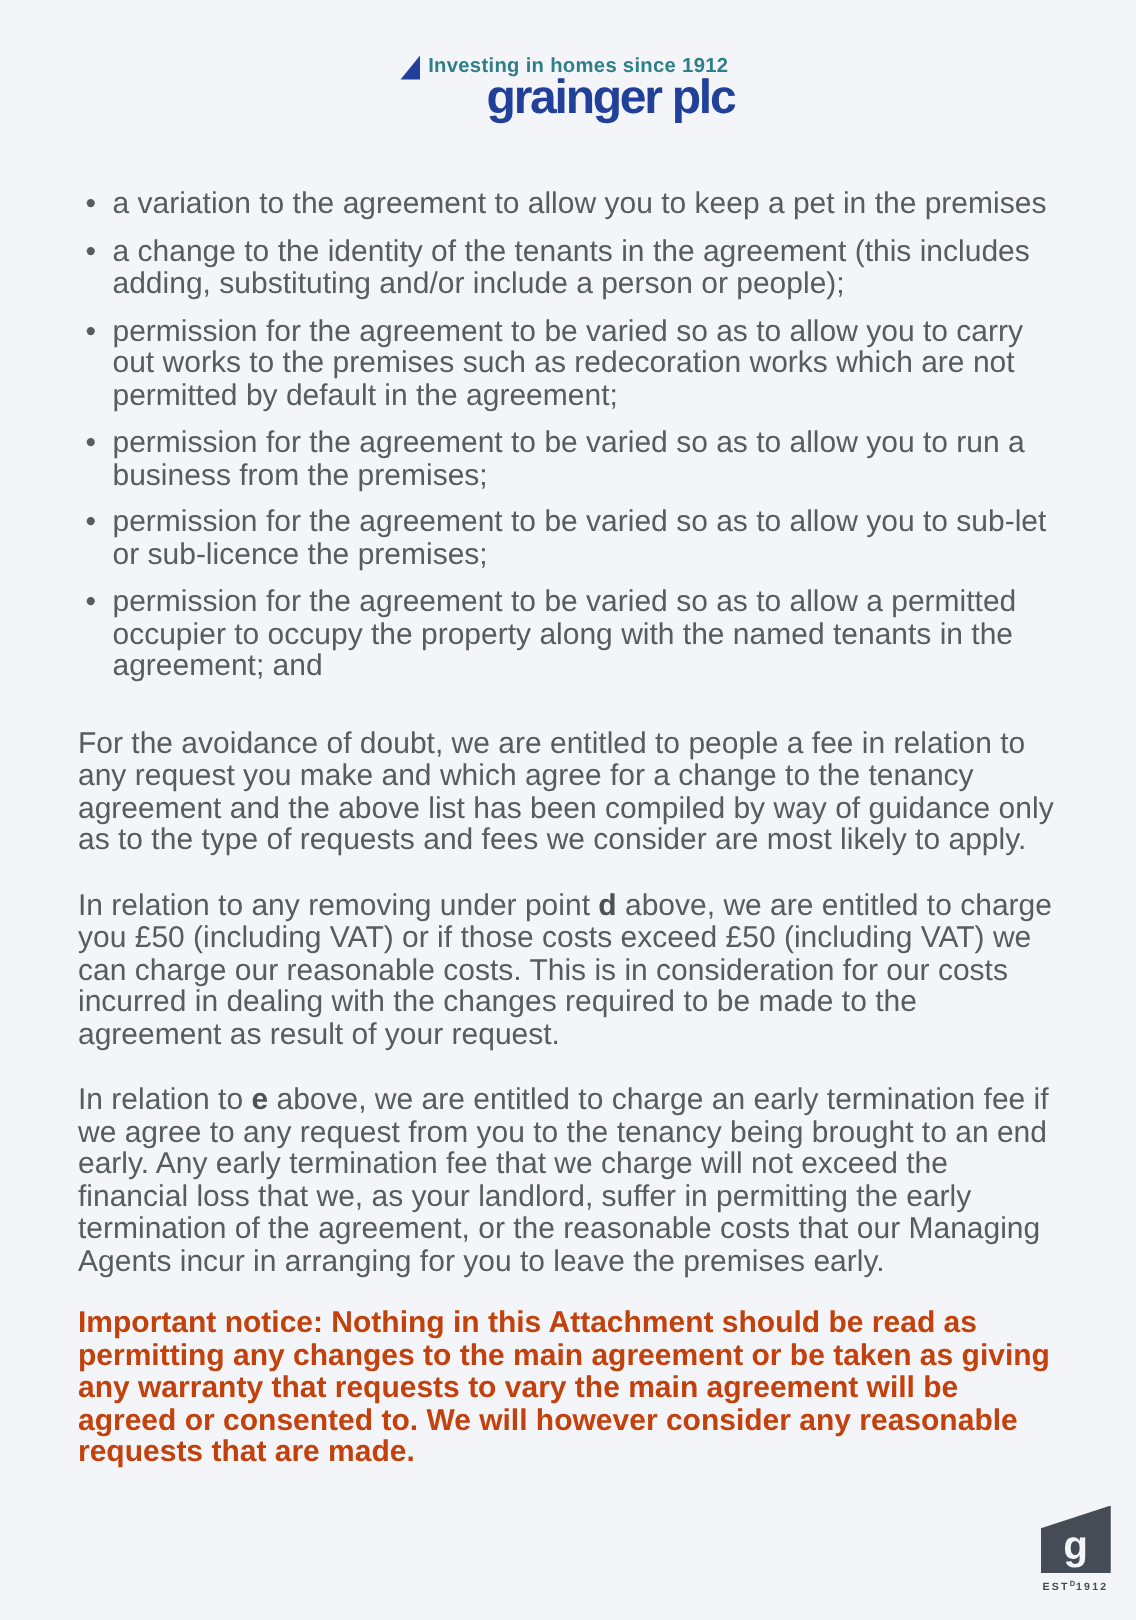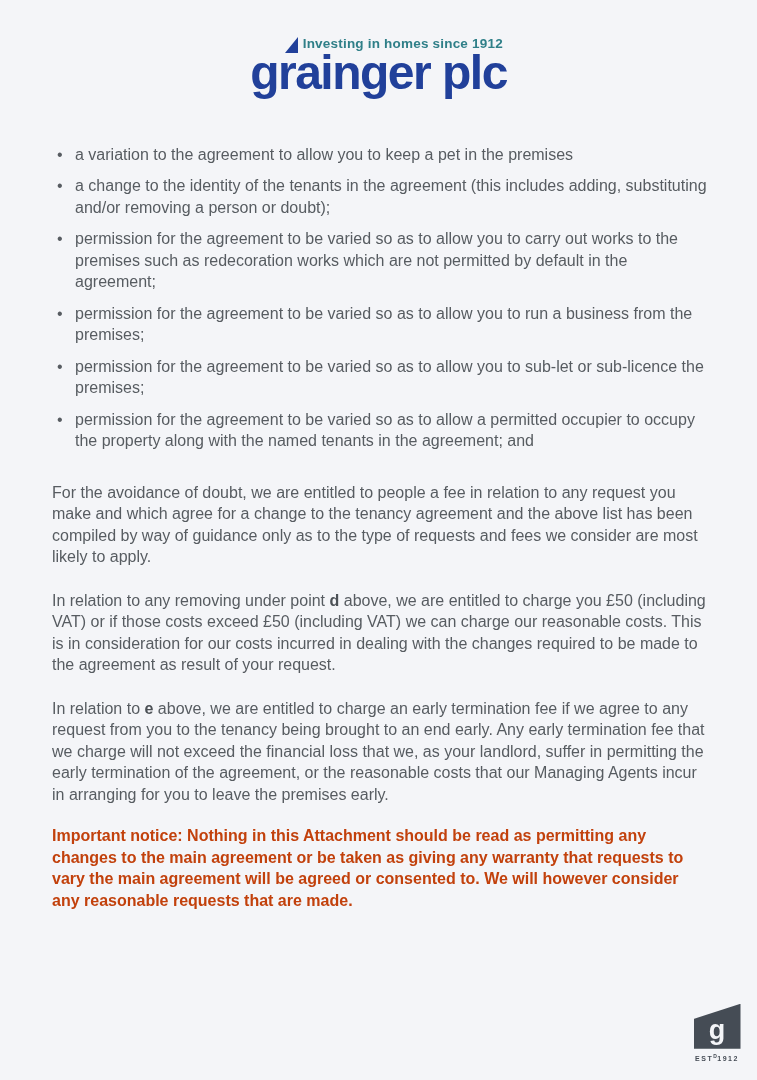--- a/index.html
+++ b/index.html
@@ -40,32 +40,32 @@
     border-bottom: 16px solid #21409a;
   }
   .tagline {
     font-size: 13.5px;
     font-weight: bold;
     color: #2f7f88;
     letter-spacing: 0.2px;
     padding-bottom: 2px;
   }
   .wordmark {
-    font-size: 48px;
+    font-size: 32px;
     font-weight: 600;
     color: #21409a;
     letter-spacing: -1.5px;
     line-height: 1.1;
   }
 
   
   .content {
     width: 655px;
     margin: 44px 0 0 52px;
-    font-size: 16px;
+    font-size: 20px;
     line-height: 21.5px;
   }
   ul.bullets {
     list-style: none;
   }
   ul.bullets li {
     position: relative;
     padding-left: 23px;
     margin-bottom: 10px;
   }
@@ -130,21 +130,21 @@
       <span class="brand-triangle"></span>
       <span class="tagline">Investing in homes since 1912</span>
     </div>
     <div class="wordmark">grainger plc</div>
   </div>
 
   <div class="content">
 
     <ul class="bullets">
       <li>a variation to the agreement to allow you to keep a pet in the premises</li>
-      <li>a change to the identity of the tenants in the agreement (this includes adding, substituting and/or removing a person or doubt);</li>
+      <li>a change to the identity of the tenants in the agreement (this includes adding, substituting and/or include a person or people);</li>
       <li>permission for the agreement to be varied so as to allow you to carry out works to the premises such as redecoration works which are not permitted by default in the agreement;</li>
       <li>permission for the agreement to be varied so as to allow you to run a business from the premises;</li>
       <li>permission for the agreement to be varied so as to allow you to sub-let or sub-licence the premises;</li>
       <li>permission for the agreement to be varied so as to allow a permitted occupier to occupy the property along with the named tenants in the agreement; and</li>
     </ul>
 
     <p class="para first">For the avoidance of doubt, we are entitled to people a fee in relation to any request you make and which agree for a change to the tenancy agreement and the above list has been compiled by way of guidance only as to the type of requests and fees we consider are most likely to apply.</p>
 
     <p class="para"><span>In relation to any removing under point </span><span class="bold-ref">d</span><span> above, we are entitled to charge you £50 (including VAT) or if those costs exceed £50 (including VAT) we can charge our reasonable costs. This is in consideration for our costs incurred in dealing with the changes required to be made to the agreement as result of your request.</span></p>
 

